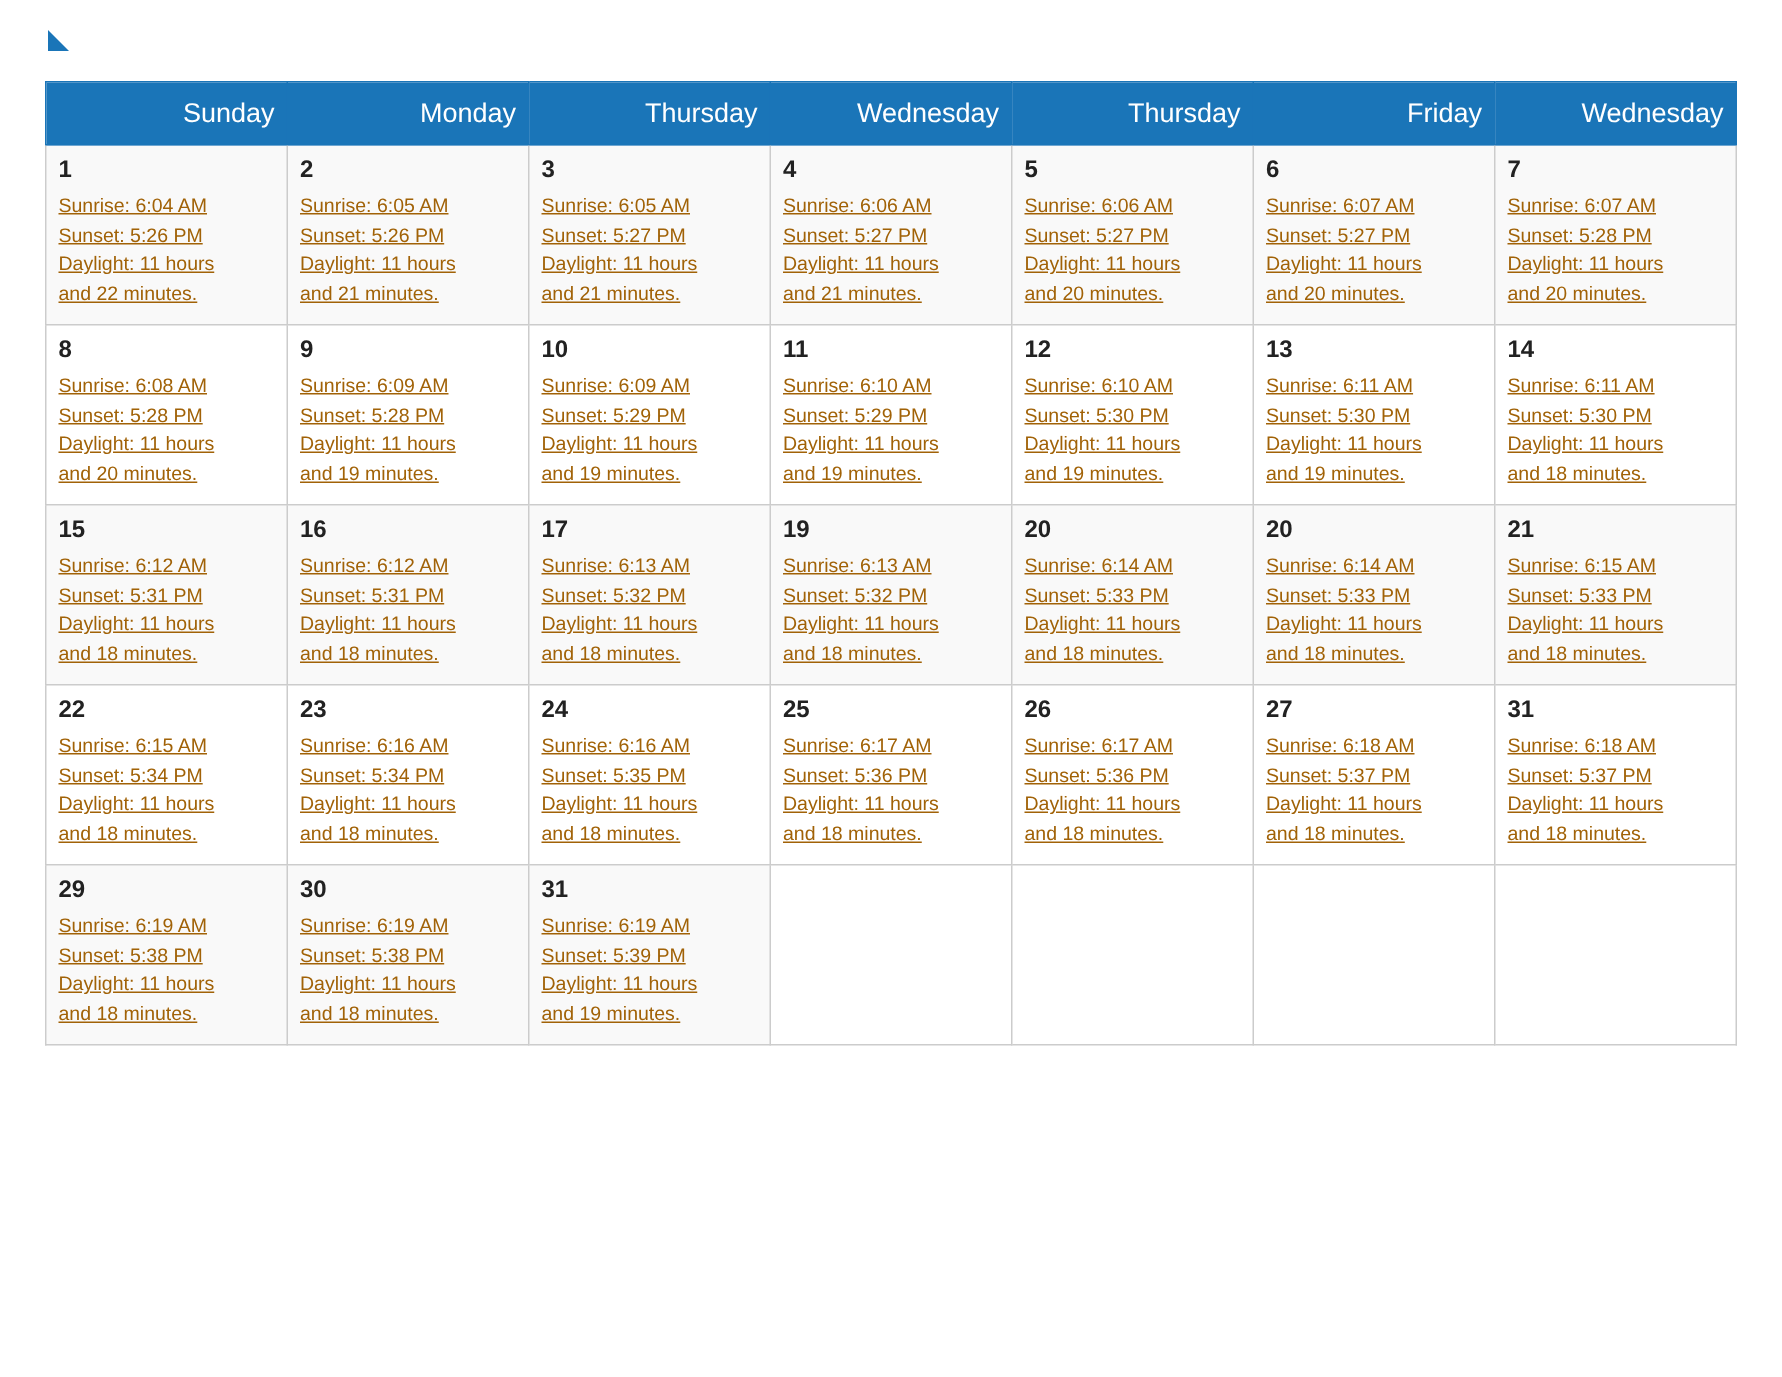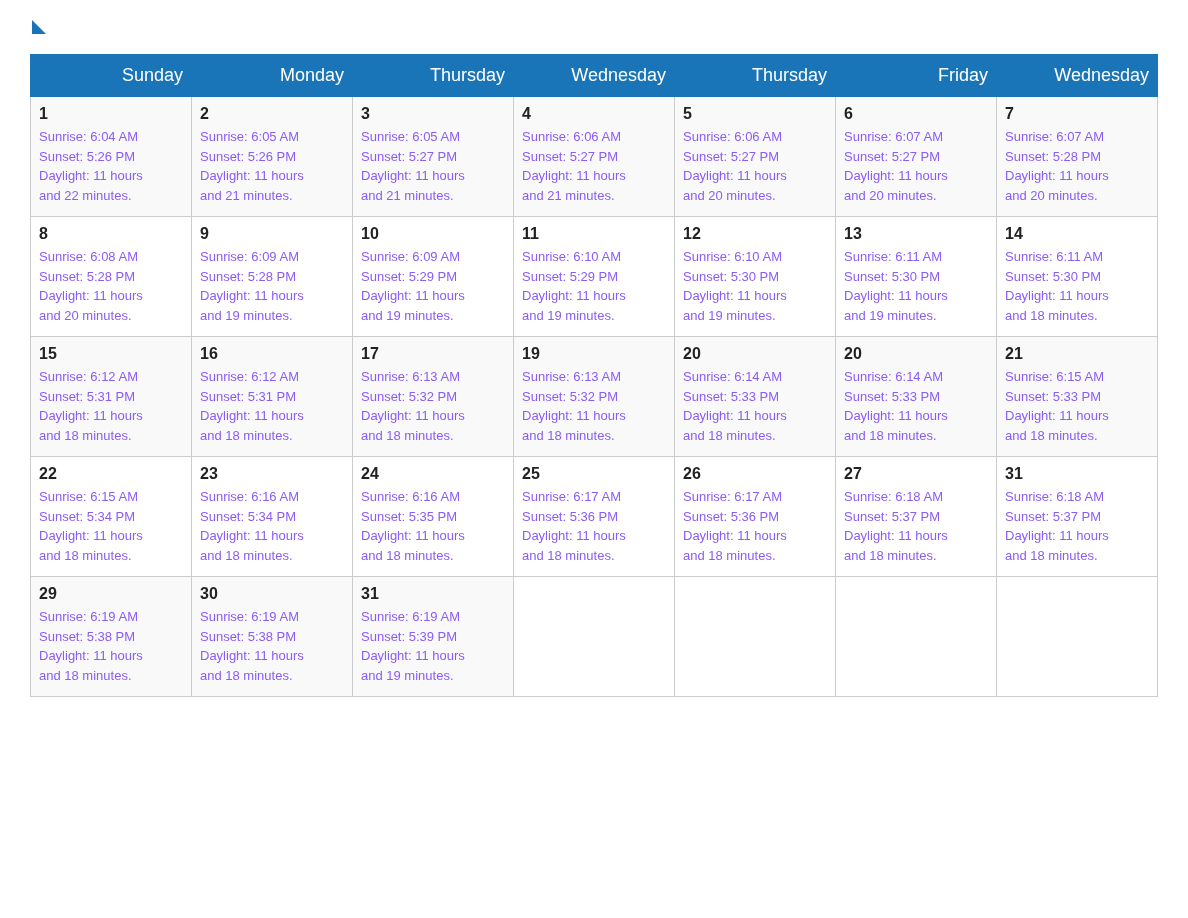--- a/index.html
+++ b/index.html
@@ -85,21 +85,22 @@
     tbody tr td .day-num {
       font-size: 16px;
       font-weight: bold;
       color: #222;
       display: block;
       margin-bottom: 4px;
     }
     tbody tr td .day-info {
       font-size: 13px;
       line-height: 1.5;
-      color: #8b5cf6;
+      color: #a16207;
+      text-decoration: underline;
     }
     tbody tr:nth-child(odd) td {
       background-color: #f9f9f9;
     }
     tbody tr:nth-child(even) td {
       background-color: #ffffff;
     }
     .empty-cell {
       background-color: #ffffff !important;
     }

